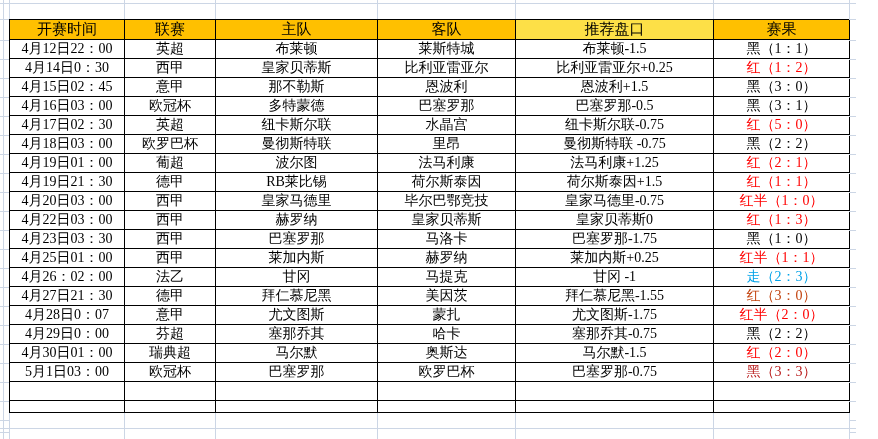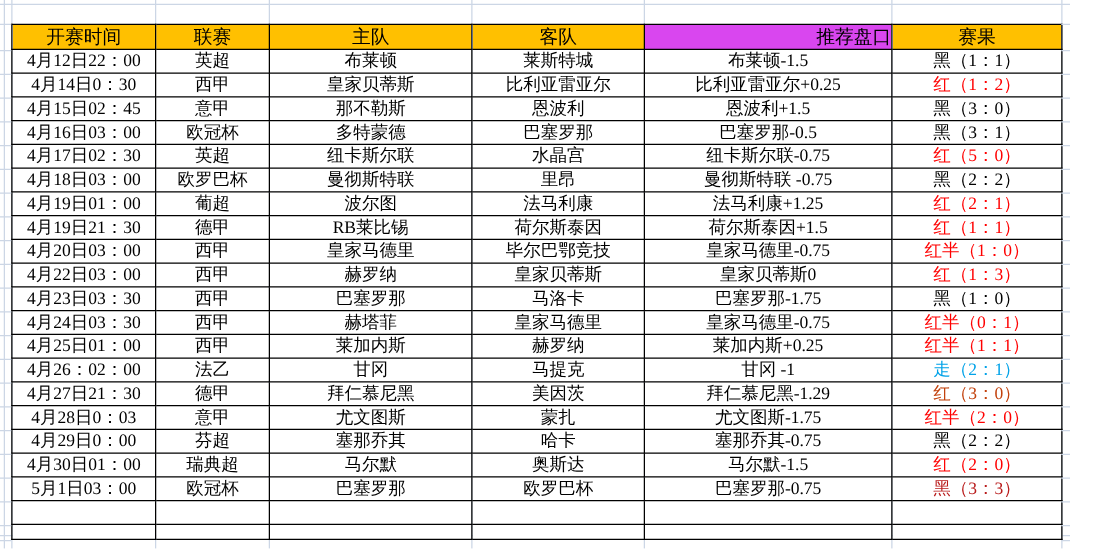--- a/index.html
+++ b/index.html
@@ -65,21 +65,21 @@
       <col style="width:138px">
         <col style="width:198px">
         <col style="width:136px">
     </colgroup>
     <thead>
       <tr>
         <th class="hdr" style="background: rgb(255, 192, 0);">开赛时间</th>
         <th class="hdr" style="background: rgb(255, 192, 0);">联赛</th>
         <th class="hdr" style="background: rgb(255, 192, 0);">主队</th>
         <th class="hdr" style="background: rgb(255, 192, 0);">客队</th>
-        <th class="hdr" style="background: #d946ef; text-align: right;">推荐盘口</th>
+        <th class="hdr" style="background: #fde047;">推荐盘口</th>
         <th class="hdr" style="background: rgb(255, 192, 0);">赛果</th>
       </tr>
     </thead>
     <tbody id="tbody">
         <tr>
           <td>4月12日22：00</td>
           <td>英超</td>
           <td>布莱顿</td>
           <td>莱斯特城</td>
           <td>布莱顿-1.5</td>
@@ -159,53 +159,45 @@
         </tr>
         <tr>
           <td>4月23日03：30</td>
           <td>西甲</td>
           <td>巴塞罗那</td>
           <td>马洛卡</td>
           <td>巴塞罗那-1.75</td>
           <td style="color: rgb(0, 0, 0);">黑（1：0）</td>
         </tr>
         <tr>
-          <td>4月24日03：30</td>
-          <td>西甲</td>
-          <td>赫塔菲</td>
-          <td>皇家马德里</td>
-          <td>皇家马德里-0.75</td>
-          <td style="color: rgb(255, 0, 0);">红半（0：1）</td>
-        </tr>
-        <tr>
           <td>4月25日01：00</td>
           <td>西甲</td>
           <td>莱加内斯</td>
           <td>赫罗纳</td>
           <td>莱加内斯+0.25</td>
           <td style="color: rgb(255, 0, 0);">红半（1：1）</td>
         </tr>
         <tr>
           <td>4月26：02：00</td>
           <td>法乙</td>
           <td>甘冈</td>
           <td>马提克</td>
           <td>甘冈 -1</td>
-          <td style="color: rgb(0, 162, 232);">走（2：1）</td>
+          <td style="color: rgb(0, 162, 232);">走（2：3）</td>
         </tr>
         <tr>
           <td>4月27日21：30</td>
           <td>德甲</td>
           <td>拜仁慕尼黑</td>
           <td>美因茨</td>
-          <td>拜仁慕尼黑-1.29</td>
+          <td>拜仁慕尼黑-1.55</td>
           <td style="color: #c2410c;">红（3：0）</td>
         </tr>
         <tr>
-          <td>4月28日0：03</td>
+          <td>4月28日0：07</td>
           <td>意甲</td>
           <td>尤文图斯</td>
           <td>蒙扎</td>
           <td>尤文图斯-1.75</td>
           <td style="color: rgb(255, 0, 0);">红半（2：0）</td>
         </tr>
         <tr>
           <td>4月29日0：00</td>
           <td>芬超</td>
           <td>塞那乔其</td>

